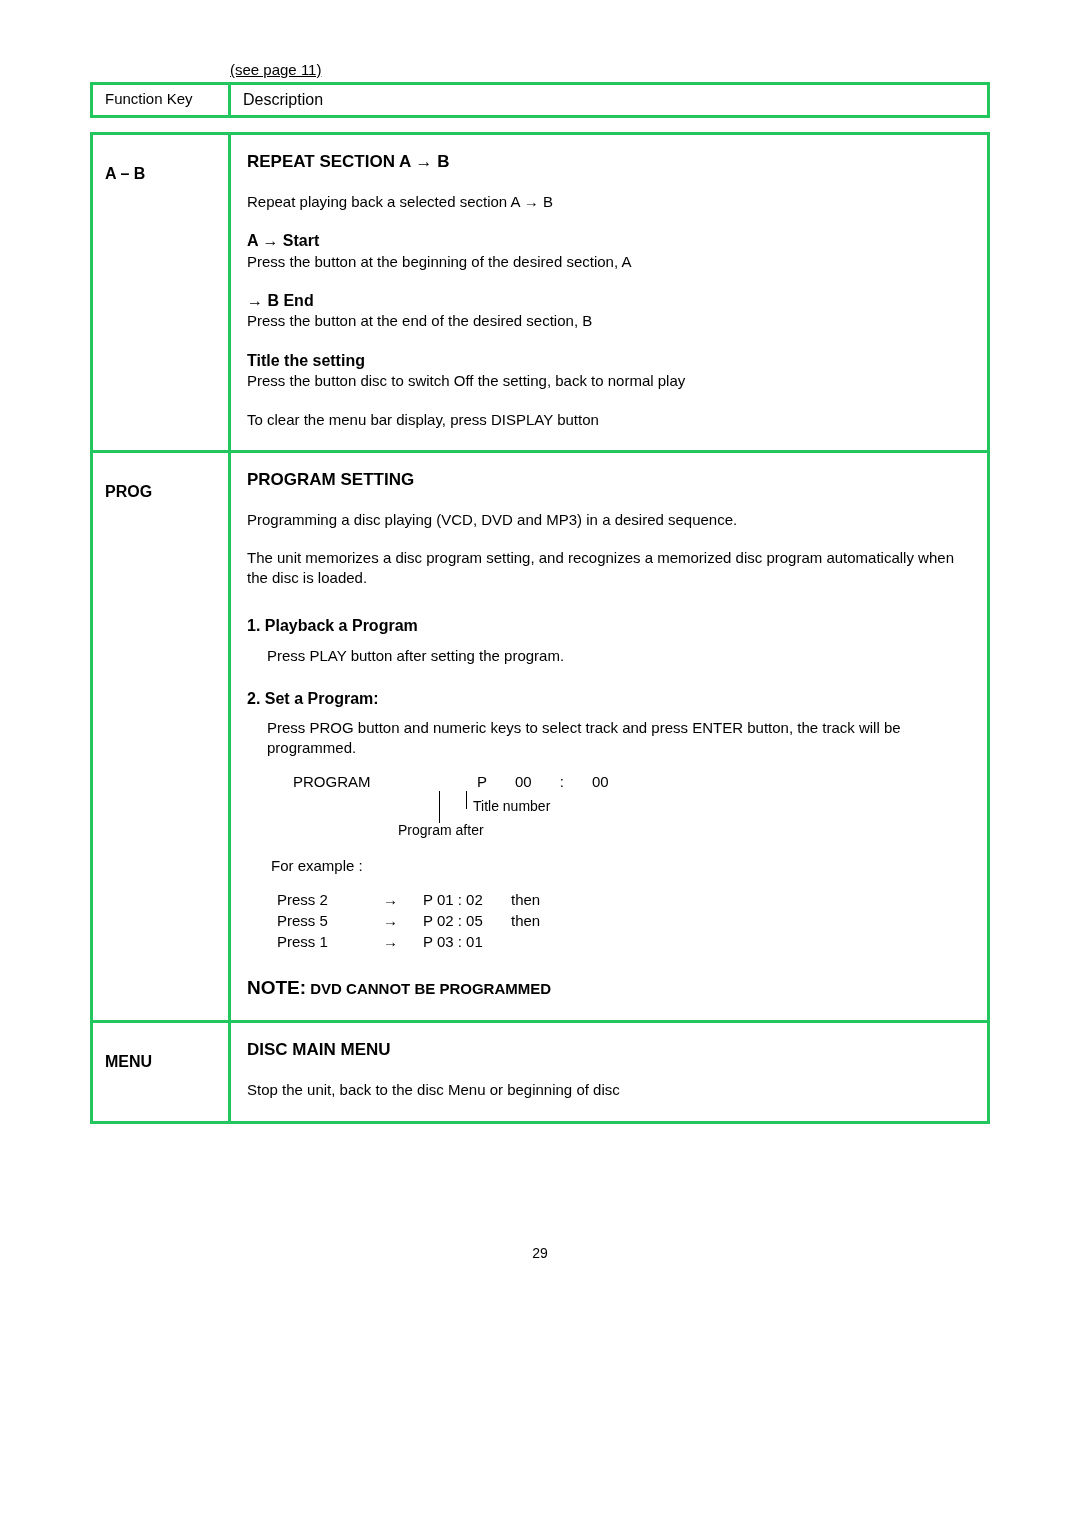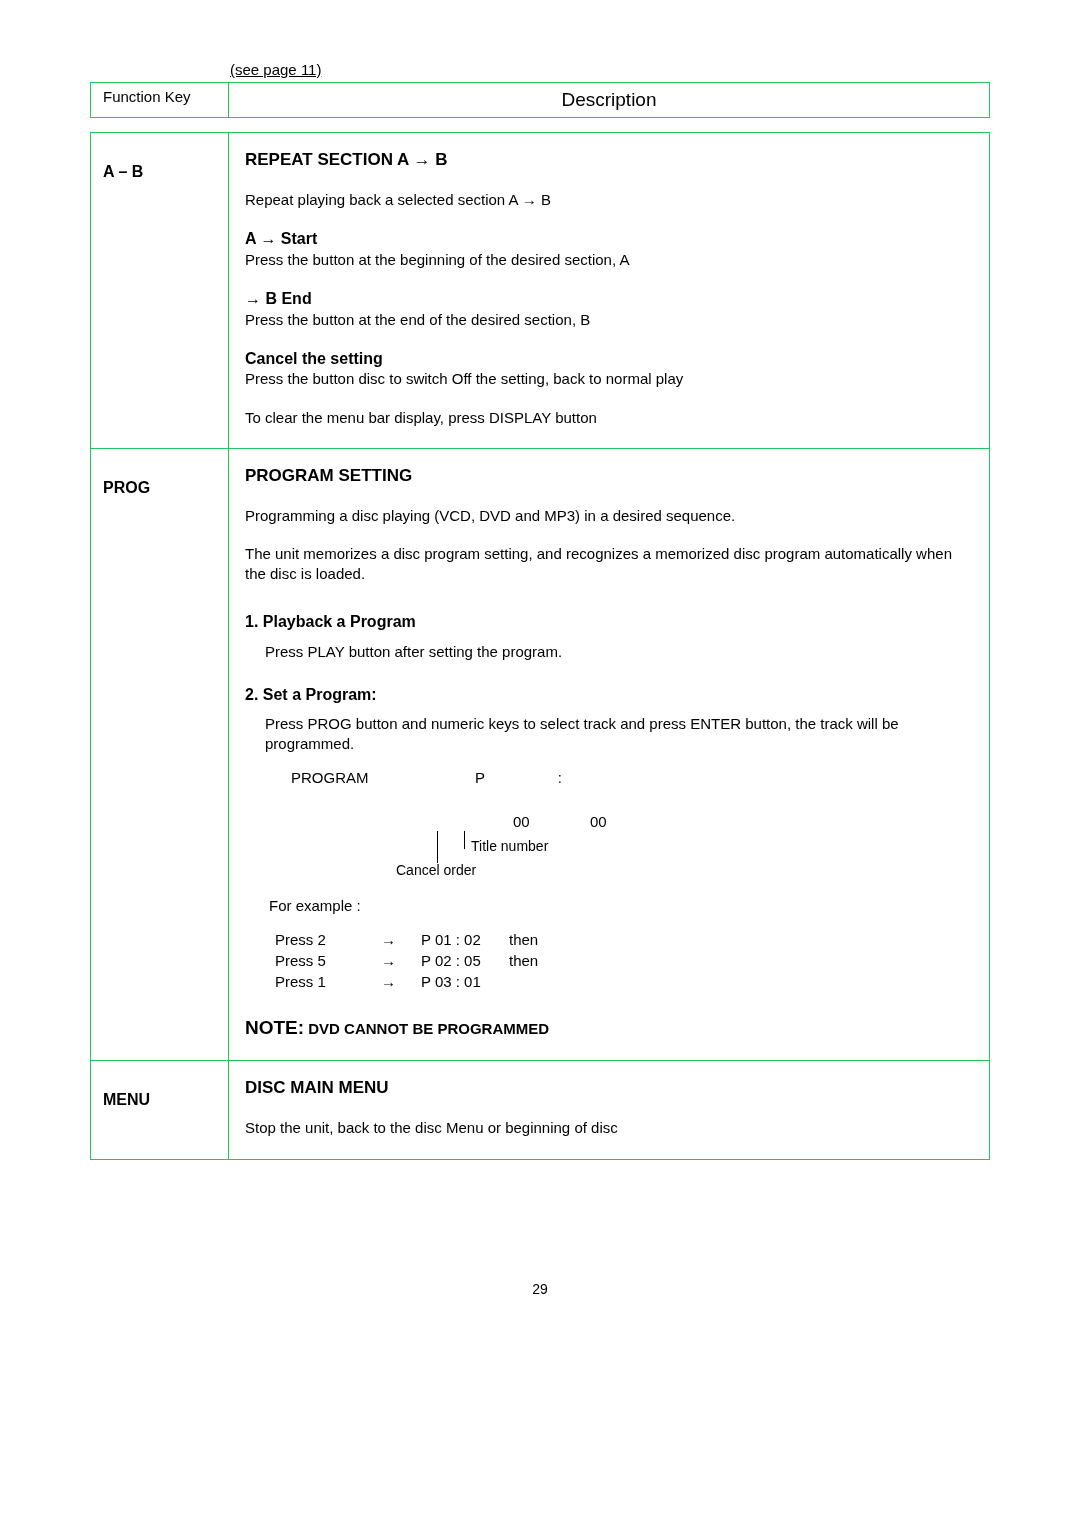--- a/index.html
+++ b/index.html
@@ -19,21 +19,21 @@
       text-decoration: underline;
       margin-left: 140px;
       margin-bottom: 2px;
     }
     table {
       border-collapse: collapse;
       width: 100%;
       table-layout: fixed;
     }
     td {
-      border: 1px solid #22c55e;
+      border: 3px solid #22c55e;
       padding: 0;
       vertical-align: top;
     }
     .col-key {
       width: 138px;
     }
     .col-desc {
       width: auto;
     }
     .key-cell {
@@ -41,23 +41,22 @@
       font-weight: bold;
       font-size: 16px;
     }
     .header-key-cell {
       padding: 4px 12px;
       font-size: 15px;
       font-weight: normal;
     }
     .header-desc-cell {
       padding: 4px 12px;
-      font-size: 19px;
+      font-size: 16px;
       font-weight: normal;
-      text-align: center;
     }
     .desc-cell {
       padding: 16px 16px 20px 16px;
     }
     .spacer {
       height: 14px;
     }
     .heading-bold {
       font-weight: bold;
       font-size: 17px;
@@ -80,21 +79,20 @@
     .prog-row {
       display: flex;
       align-items: flex-start;
       gap: 28px;
     }
     .prog-label {
       display: inline-block;
       min-width: 96px;
     }
     .p-underline {
-      margin-top: 44px;
     }
     .diagram-lines {
       position: relative;
       height: 45px;
       margin-left: 130px;
     }
     .tick-line {
       position: absolute;
       width: 1px;
       background: #000;
@@ -181,21 +179,21 @@
       <div class="para">Repeat playing back a selected section A → B</div>
       <div class="para">
         <div class="sub-heading">A →  Start</div>
         <div>Press the button at the beginning of the desired section, A</div>
       </div>
       <div class="para">
         <div class="sub-heading">→ B  End</div>
         <div>Press the button at the end of the desired section, B</div>
       </div>
       <div class="para">
-        <div class="sub-heading">Cancel the setting</div>
+        <div class="sub-heading">Title the setting</div>
         <div>Press the button disc to switch Off the setting, back to normal play</div>
       </div>
       <div class="para">To clear the menu bar display, press DISPLAY button</div>
     </td>
   </tr>
 
   <tr>
     <td class="key-cell">PROG</td>
     <td class="desc-cell">
       <div class="heading-bold">PROGRAM SETTING</div>
@@ -218,21 +216,21 @@
           <span style="width:32px;"></span>
           <span>P </span>
               <span class="p-underline">00</span>
               <span> : </span>
               <span class="p-underline">00</span>
         </div>
         <div class="diagram-lines">
           <div class="tick-line" style="left:43px; top:-2px; height:18px;"></div>
           <div class="tick-line" style="left:16px; top:-2px; height:32px;"></div>
           <div class="title-num-label">Title number</div>
-          <div class="program-order-label">Cancel order</div>
+          <div class="program-order-label">Program after</div>
         </div>
       </div>
 
       <div class="example-block">For example :</div>
 
       <div class="press-rows">
         <div class="press-row">
           <span class="press-col1">Press 2</span>
           <span class="arrow-col">→</span>
           <span class="press-col2">P 01 : 02</span>

